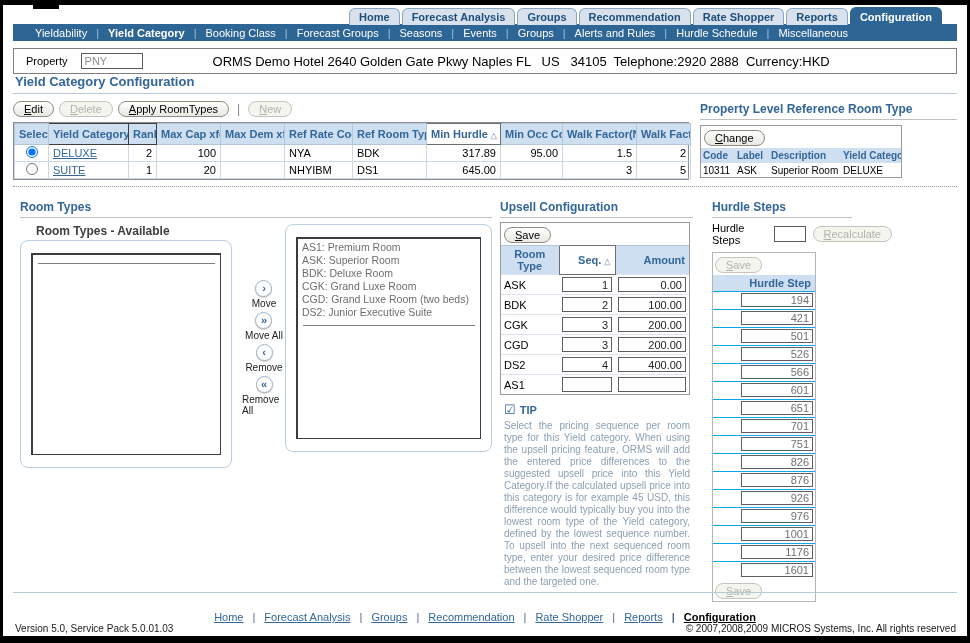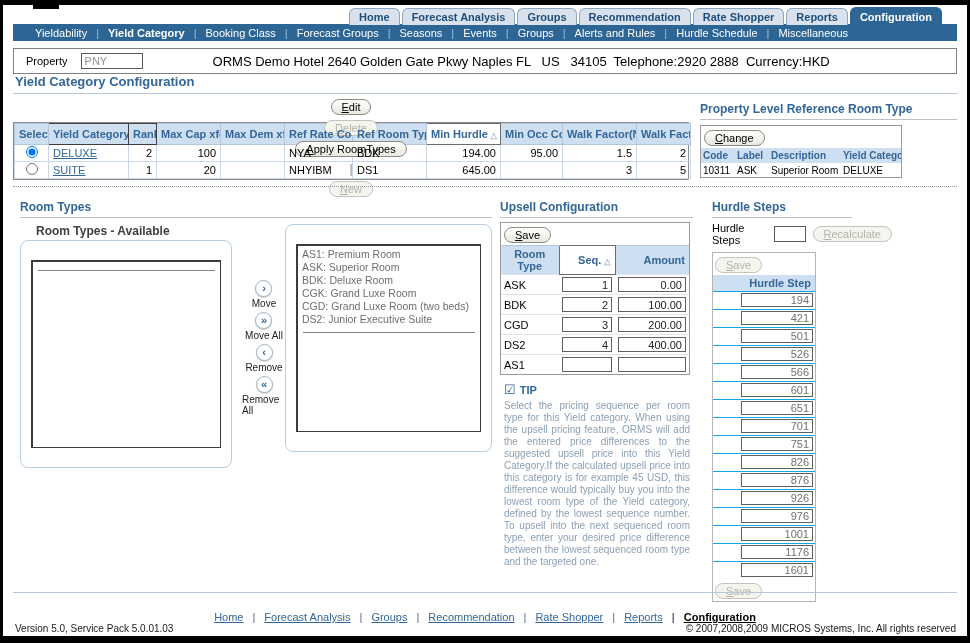--- a/index.html
+++ b/index.html
@@ -33,21 +33,21 @@
   .dotted-rule { position:absolute; left:13px; top:186px; width:944px; border-top:1px dotted #999; }
 
   
   .btn { display:inline-flex; align-items:center; justify-content:center; padding:1px 10px; font-size:11px; font-family:"Liberation Sans", sans-serif; color:#000; background:linear-gradient(#fefefc,#e9e9e2); border:1px solid #8c8c85; border-radius:9px; cursor:pointer; white-space:nowrap; }
   .btn.disabled { color:#b3b3ab; border-color:#c4c4bc; background:#f5f5f0; }
   .ak { display:inline-block; }
   .ak::first-letter { text-decoration:underline; }
 
   
   .yield-section { position:absolute; left:13px; top:99px; width:676px; }
-  .toolbar { display:flex; align-items:center; gap:5px; height:20px;flex-direction:column; }
+  .toolbar { display:flex; align-items:center; gap:5px; height:20px; }
   .toolbar-sep { color:#888; font-size:12px; margin:0 3px; }
   .yt-wrap { margin-top:3px; border:1px solid #8c8c8c; }
   table { border-collapse:collapse; table-layout:fixed; }
   .yt { width:674px; font-size:11px; }
   .yt th { background:#cfdff2; color:#336699; font-weight:bold; text-align:left; padding:2px 4px; height:21px; border:1px solid #b3c6dc; overflow:hidden; white-space:nowrap; }
   .yt th.boxed { border:1px solid #3e3e3e; }
   .yt th.sorted { background:#fff; border:1px solid #6e6e6e; }
   .yt td { padding:1px 4px; height:17px; border:1px solid #c9d7e8; overflow:hidden; white-space:nowrap; }
   .num { text-align:right; }
   .ctr { text-align:center; }
@@ -64,21 +64,21 @@
   .ref-table th { background:#cfdff2; color:#336699; font-weight:bold; text-align:left; padding:1px 2px; height:15px; overflow:hidden; white-space:nowrap; }
   .ref-table td { padding:1px 2px; height:14px; overflow:hidden; white-space:nowrap; }
 
   
   .rt-section { position:absolute; left:20px; top:200px; width:472px; }
   .rt-cols { position:relative; height:255px; }
   .rt-pane { position:absolute; top:6px; }
   .rt-pane.available { left:0; width:212px; }
   .rt-pane.selected { left:265px; width:207px; }
   .rt-label { font-size:12px; font-weight:bold; color:#404040; margin-left:16px; margin-bottom:2px; }
-  .rt-box { border:1px solid #b9cfe4; border-radius:8px; height:228px; padding:19px 10px; }
+  .rt-box { border:1px solid #b9cfe4; border-radius:8px; height:228px; padding:12px 10px; }
   .listbox { width:100%; height:100%; border:2px solid #3c3c3c; border-right-width:1px; border-bottom-width:1px; background:#fff; font-size:10.5px; color:#6e6e6e; padding:2px 0; overflow:hidden; }
   .lb-item { padding:0 4px; line-height:13px; white-space:nowrap; }
   .lb-sep { border-top:1px solid #808080; margin:6px 5px 0 5px; }
   .shuttle { position:absolute; left:222px; top:62px; width:44px; display:flex; flex-direction:column; align-items:center; gap:3px; }
   .shuttle-btn { display:flex; flex-direction:column; align-items:center; gap:1px; cursor:pointer; }
   .shuttle-icon { width:17px; height:17px; border-radius:50%; border:1px solid #9ab4cc; background:#fff; color:#336699; display:flex; align-items:center; justify-content:center; font-weight:bold; font-size:11px; line-height:1; box-shadow:0 1px 1px rgba(0,0,0,.2); }
   .shuttle-label { font-size:10px; color:#222; }
 
   
   .upsell-section { position:absolute; left:500px; top:200px; width:193px; }
@@ -195,21 +195,21 @@
           <th>Walk Factor(Y)</th>
         </tr>
         <tr>
           <td class="ctr"><input type="radio" name="yield-select" checked="checked" style=""></td>
           <td><span class="grid-link">DELUXE</span></td>
           <td class="num">2</td>
           <td class="num">100</td>
           <td class="num"></td>
           <td>NYA</td>
           <td>BDK</td>
-          <td class="num">194.00</td>
+          <td class="num">317.89</td>
           <td class="num">95.00</td>
           <td class="num">1.5</td>
           <td class="num">2</td>
         </tr>
         <tr>
           <td class="ctr"><input type="radio" name="yield-select" style=""></td>
           <td><span class="grid-link">SUITE</span></td>
           <td class="num">1</td>
           <td class="num">20</td>
           <td class="num"></td>
@@ -329,20 +329,25 @@
           <td>ASK</td>
           <td><input class="cell-input" value="1" style=""></td>
           <td><input class="cell-input" value="0.00" style=""></td>
         </tr>
         <tr>
           <td>BDK</td>
           <td><input class="cell-input" value="2" style=""></td>
           <td><input class="cell-input" value="100.00" style=""></td>
         </tr>
         <tr>
+          <td>CGK</td>
+          <td><input class="cell-input" value="3" style=""></td>
+          <td><input class="cell-input" value="200.00" style=""></td>
+        </tr>
+        <tr>
           <td>CGD</td>
           <td><input class="cell-input" value="3" style=""></td>
           <td><input class="cell-input" value="200.00" style=""></td>
         </tr>
         <tr>
           <td>DS2</td>
           <td><input class="cell-input" value="4" style=""></td>
           <td><input class="cell-input" value="400.00" style=""></td>
         </tr>
         <tr>

